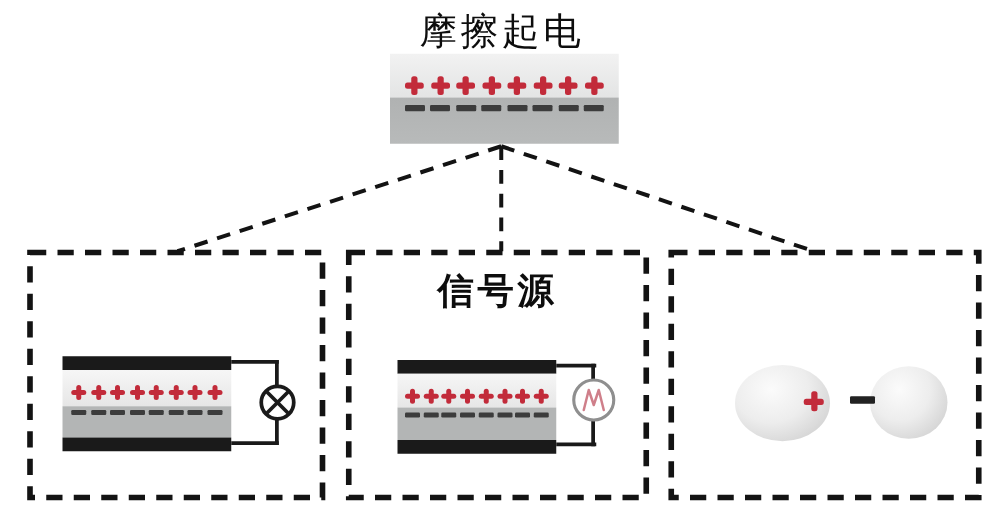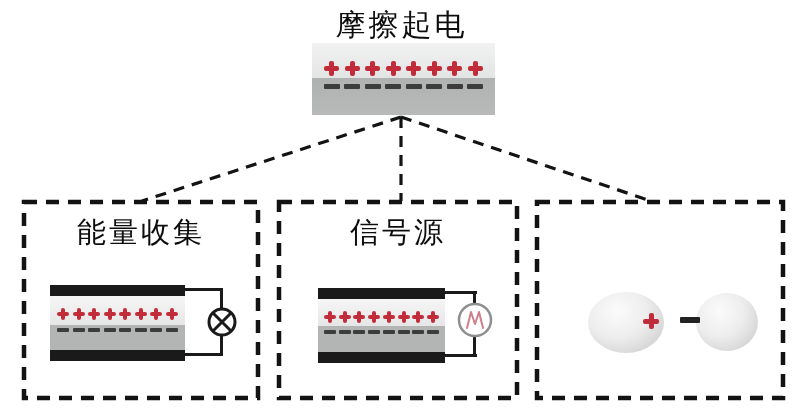--- a/index.html
+++ b/index.html
@@ -14,21 +14,21 @@
 
   .title{
     position:absolute;left:0;top:5px;width:803px;text-align:center;
     font-size:30px;letter-spacing:3px;color:#0d0d0d;
   }
   .branch-label{
     position:absolute;top:213px;text-align:center;
     font-size:29px;letter-spacing:3px;color:#0d0d0d;
   }
   .label-1{left:24px;width:234px;}
-  .label-2{left:279px;width:238px;}
+  .label-2{left:279px;width:238px;font-weight:bold;}
   .label-3{left:537px;width:246px;}
 
   
   .src-light{left:312px;top:43px;width:183px;height:35px;
     background:linear-gradient(180deg,#f2f2f2,#e3e4e4);}
   .src-dark{left:312px;top:78px;width:183px;height:37px;
     background:linear-gradient(180deg,#b0b2b2,#b8baba);}
 
   
   .row{display:flex;justify-content:space-between;align-items:center;}
@@ -118,21 +118,20 @@
     <span class="minus"></span>
   <span class="minus"></span>
       <span class="minus"></span>
       <span class="minus"></span>
       <span class="minus"></span>
       <span class="minus"></span>
       <span class="minus"></span>
       <span class="minus"></span>
     </div>
 
-  <div class="branch-label label-1">能量收集</div>
   <div class="branch-label label-2">信号源</div>
 
   <div class="abs bar d1-bar-top"></div>
   <div class="abs lightlayer d1-light"></div>
   <div class="abs darklayer d1-dark"></div>
   <div class="abs bar d1-bar-bot"></div>
   <div class="abs row sm d1-plus">
     <span class="plus"></span>
   <span class="plus"></span>
       <span class="plus"></span>

